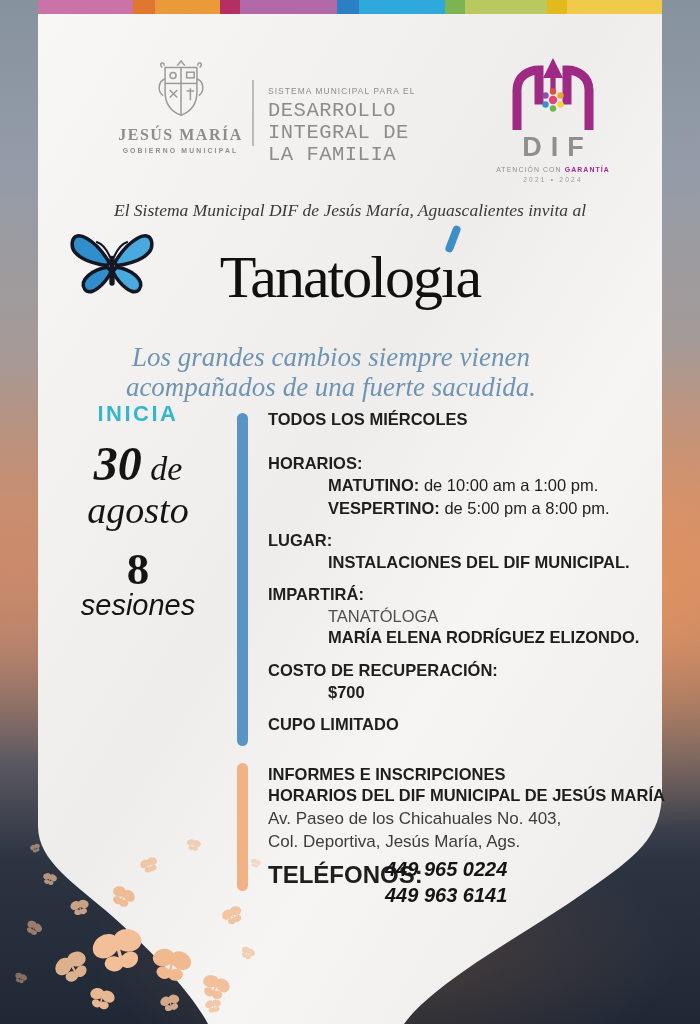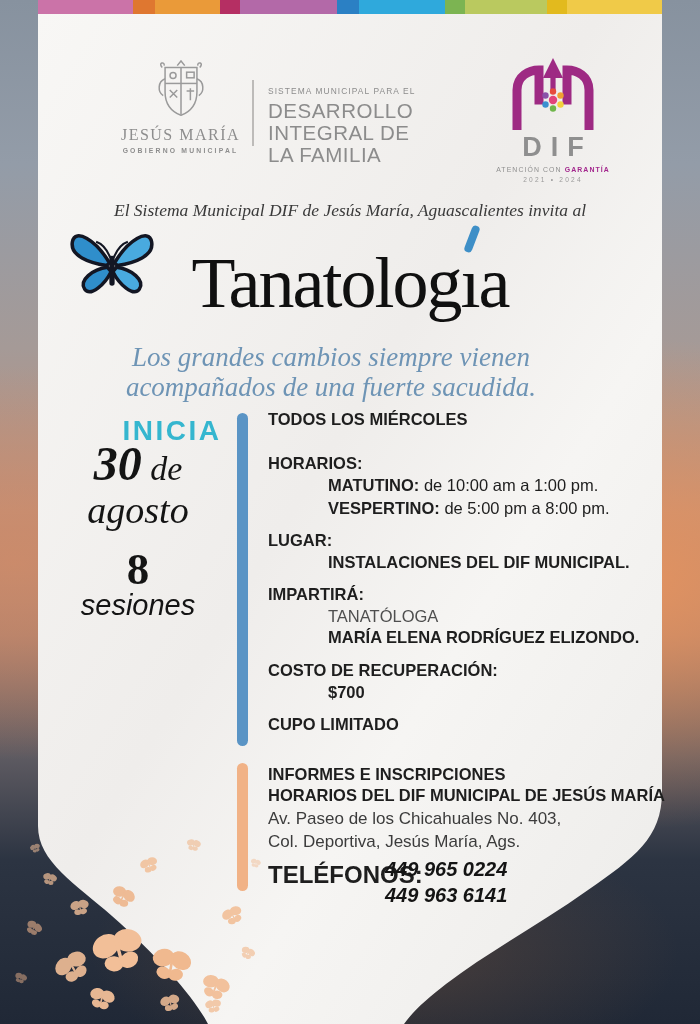--- a/index.html
+++ b/index.html
@@ -11,41 +11,41 @@
       radial-gradient(80% 35% at 2% 55%, rgba(210,140,104,.75), rgba(210,140,104,0) 55%),
       radial-gradient(60% 18% at 55% 93%, rgba(110,80,60,.5), rgba(110,80,60,0) 70%),
       linear-gradient(180deg,#87929f 0%,#939ca8 16%,#a59a97 34%,#bd8e78 50%,#a87e6d 62%,#5d5a61 74%,#2c3442 84%,#202836 100%);
   }
   .abs{position:absolute;}
   .stripe{left:38px;top:0;width:624px;height:14px;display:flex;}
   .stripe div{height:100%;}
   .card-shape{left:0;top:0;width:700px;height:1024px;pointer-events:none;}
   
   .coat{left:103px;top:60px;width:155px;text-align:center;color:#8d8d8d;}
-  .coat .name{font-family:"Liberation Serif",serif;font-weight:normal;font-size:16px;letter-spacing:1.5px;margin-top:2px;}
+  .coat .name{font-family:"Liberation Serif",serif;font-weight:bold;font-size:16px;letter-spacing:1.5px;margin-top:2px;}
   .coat .sub{font-size:6.8px;letter-spacing:2.2px;font-weight:bold;margin-top:3px;}
   .logo-divider{left:252px;top:80px;width:2px;height:66px;background:#bdbbb9;}
   .sys{left:268px;top:86px;width:210px;color:#8c8c8c;}
   .sys .tiny{font-size:8.4px;letter-spacing:1.1px;margin-bottom:4px;}
-  .sys .big{font-family:Liberation Sans, sans-serif;font-size:20.5px;letter-spacing:.5px;line-height:22px;}
+  .sys .big{font-family:Liberation Mono, monospace;font-size:20.5px;letter-spacing:.5px;line-height:22px;}
   .dif{left:468px;top:56px;width:170px;text-align:center;}
   .dif .acronym{font-size:27px;font-weight:bold;color:#8f8f8f;letter-spacing:9px;margin-left:9px;margin-top:-2px;}
   .dif .tagline{font-size:6.9px;letter-spacing:1.1px;color:#8f8f8f;margin-top:3px;}
   .dif .tagline b{color:#a3278d;}
   .dif .years{font-size:6.6px;letter-spacing:2.2px;color:#9a9a9a;margin-top:3px;}
   
   .invite{left:38px;top:200px;width:624px;text-align:center;font-family:"Liberation Serif",serif;font-style:italic;font-size:17.5px;color:#3a3a3a;}
   .kicker{left:157px;top:236px;font-family:"Liberation Serif",serif;font-style:italic;font-size:27px;letter-spacing:1px;color:#7ba6c8;}
-  .title{left:38px;top:247px;width:624px;text-align:center;font-family:"Liberation Serif",serif;font-size:72px;line-height:1;color:#101010;letter-spacing:-2px;}
+  .title{left:38px;top:247px;width:624px;text-align:center;font-family:"Liberation Serif",serif;font-size:60px;line-height:1;color:#101010;letter-spacing:-2px;}
   .title .iwrap{position:relative;display:inline-block;}
   .title .accent{position:absolute;left:8px;top:-22px;width:8px;height:28px;border-radius:5px;background:#3e8fc7;transform:rotate(21deg);}
   .subtitle{left:38px;top:342px;width:586px;text-align:center;font-family:"Liberation Serif",serif;font-style:italic;font-size:27px;line-height:30px;color:#6e94b5;}
   
   .lcol{width:200px;left:38px;text-align:center;color:#141414;}
-  .inicia{top:415px;font-size:28px;font-weight:bold;letter-spacing:2.5px;color:#35b6cf;padding-left:34px;}
+  .inicia{top:401px;font-size:22px;font-weight:bold;letter-spacing:2.5px;color:#35b6cf;}
   .date1{top:436px;font-family:"Liberation Serif",serif;font-style:italic;}
   .date1 .num{font-size:48px;font-weight:bold;}
   .date1 .de{font-size:34px;}
   .date2{top:488px;font-family:"Liberation Serif",serif;font-style:italic;font-size:38px;}
   .eight{top:543px;font-family:"Liberation Serif",serif;font-weight:bold;font-size:45px;}
   .sesiones{top:589px;font-family:Liberation Sans, sans-serif;font-style:italic;font-size:29px;}
   .vbar{width:11px;border-radius:6px;left:237px;}
   .bar-blue{top:413px;height:333px;background:#5a94c5;}
   .bar-orange{top:763px;height:128px;background:#f1b286;}
   

